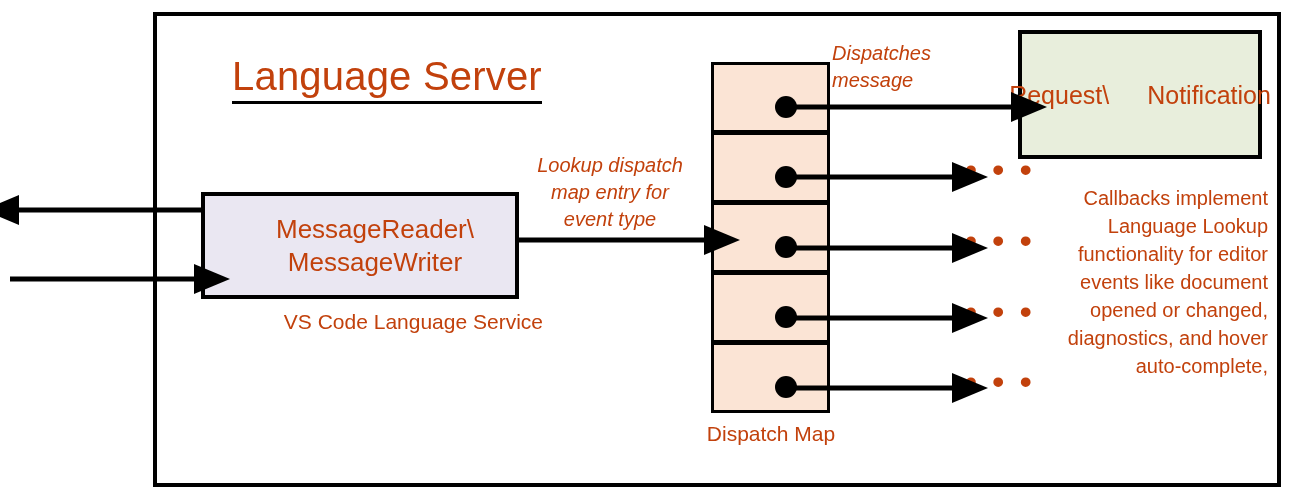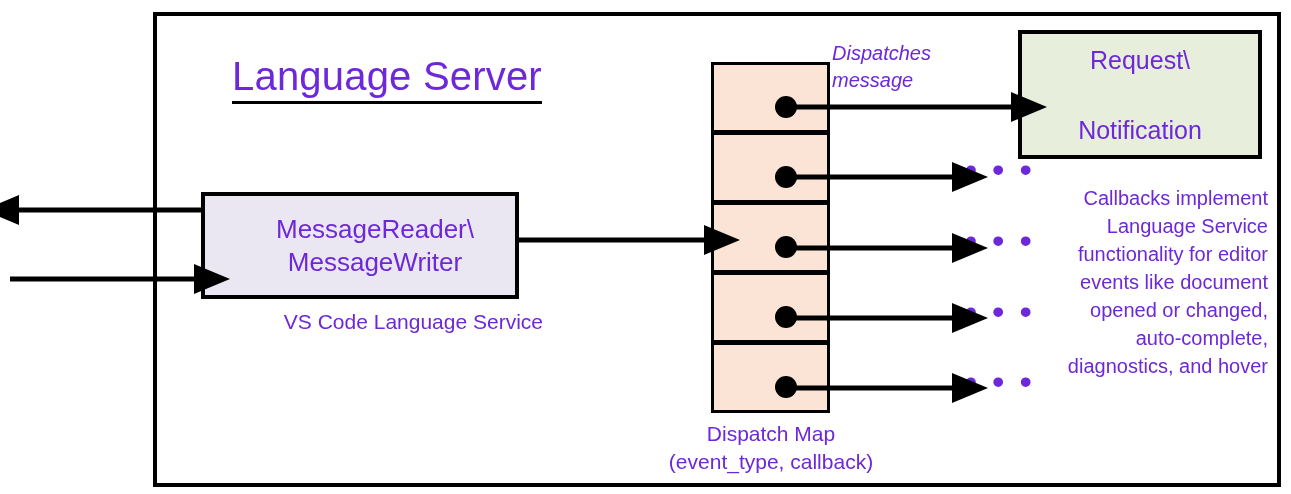--- a/index.html
+++ b/index.html
@@ -6,21 +6,21 @@
     margin: 0;
     padding: 0;
     background: #ffffff;
   }
   #canvas {
     position: relative;
     width: 1291px;
     height: 494px;
     background: #ffffff;
     font-family: "Liberation Sans", sans-serif;
-    color: #6d28d9;
+    color: #c2410c;
     overflow: hidden;
   }
 
   
   .server-frame {
     position: absolute;
     left: 153px;
     top: 12px;
     width: 1128px;
     height: 475px;
@@ -147,21 +147,21 @@
   .callback-box {
     position: absolute;
     left: 1018px;
     top: 30px;
     width: 244px;
     height: 129px;
     border: 4px solid #000000;
     background: #E8EEDC;
     box-sizing: border-box;
     display: flex;
-    flex-direction: column;
+    flex-direction: row;
     align-items: center;
     justify-content: center;
     gap: 38px;
   }
   .cb-line {
     font-size: 25px;
     line-height: 32px;
     white-space: nowrap;
   }
   .callback-caption {
@@ -206,20 +206,25 @@
   </div>
 
   <div class="mrw-box">
     <div class="mrw-line">MessageReader\</div>
     <div class="mrw-line">MessageWriter</div>
   </div>
   <div class="mrw-caption">
     <div>VS Code Language Service</div>
   </div>
 
+  <div class="lookup-label">
+    <div>Lookup dispatch</div>
+    <div>map entry for</div>
+    <div>event type</div>
+  </div>
 
   <div class="dispatch-label">
     <div>Dispatches</div>
     <div>message</div>
   </div>
 
   <div class="dispatch-map">
     <div class="dm-cell" style="top:0px;"></div>
     <div class="dm-cell" style="top:70px;"></div>
     <div class="dm-cell" style="top:140px;"></div>
@@ -228,41 +233,40 @@
 
     <div class="dm-dot" style="left:64px; top:34px;"></div>
     <div class="dm-dot" style="left:64px; top:104px;"></div>
     <div class="dm-dot" style="left:64px; top:174px;"></div>
     <div class="dm-dot" style="left:64px; top:244px;"></div>
     <div class="dm-dot" style="left:64px; top:314px;"></div>
   </div>
 
   <div class="dispatch-caption">
     <div>Dispatch Map</div>
-    <div>(event_type, callback)</div>
   </div>
 
   <div class="ellipsis" style="left:965px; top:160px;">• • •</div>
   <div class="ellipsis" style="left:965px; top:231px;">• • •</div>
   <div class="ellipsis" style="left:965px; top:302px;">• • •</div>
   <div class="ellipsis" style="left:965px; top:372px;">• • •</div>
 
   <div class="callback-box">
     <div class="cb-line">Request\</div>
     <div class="cb-line">Notification</div>
   </div>
 
   <div class="callback-caption">
     <div>Callbacks implement</div>
-    <div>Language Service</div>
+    <div>Language Lookup</div>
     <div>functionality for editor</div>
     <div>events like document</div>
     <div>opened or changed,</div>
+    <div>diagnostics, and hover</div>
     <div>auto-complete,</div>
-    <div>diagnostics, and hover</div>
   </div>
 
   <svg class="arrow-layer" viewBox="0 0 1291 494">
     <defs>
       <marker id="ah" markerWidth="9" markerHeight="9" refX="0.6" refY="3" orient="auto" markerUnits="strokeWidth">
         <path d="M0,0 L0,6 L7.2,3 z" fill="#000000"></path>
       </marker>
       <marker id="ahl" markerWidth="9" markerHeight="9" refX="0.6" refY="3" orient="auto-start-reverse" markerUnits="strokeWidth">
         <path d="M0,0 L0,6 L7.2,3 z" fill="#000000"></path>
       </marker>

